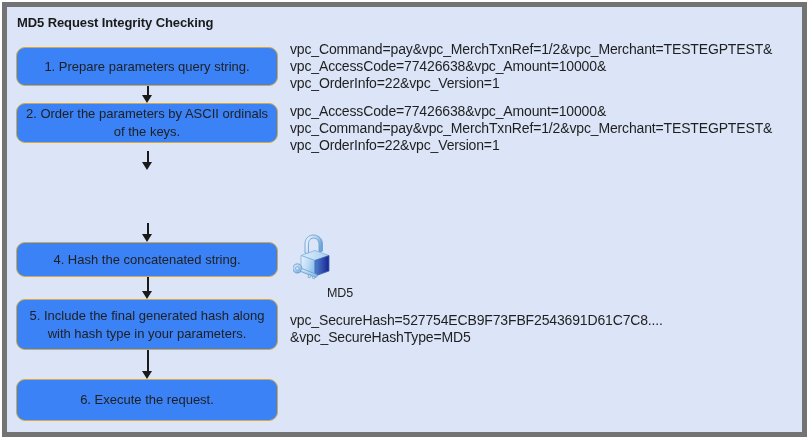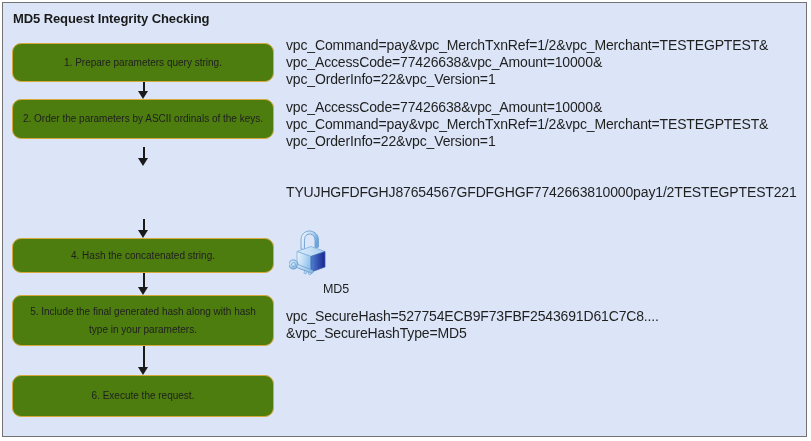--- a/index.html
+++ b/index.html
@@ -16,21 +16,21 @@
 
   
   .panel {
     position: absolute;
     left: 2px;
     top: 2px;
     width: 805px;
     height: 435px;
     box-sizing: border-box;
     background: #dbe5f7;
-    border: 1px solid #737373;
+    border: 5px solid #737373;
     overflow: hidden;
   }
 
   
   .panel-title {
     position: absolute;
     left: 10px;
     top: 8px;
     font-size: 13px;
     font-weight: bold;
@@ -38,25 +38,25 @@
     letter-spacing: -0.1px;
     white-space: nowrap;
   }
 
   
   .flow-box {
     position: absolute;
     left: 9px;
     width: 262px;
     box-sizing: border-box;
-    background: #4d7c0f;
+    background: #3b82f6;
     border: 1px solid #d7a93c;
     border-radius: 9px;
     color: #1f1f1f;
-    font-size: 10px;
+    font-size: 13px;
     line-height: 18px;
     text-align: center;
     display: flex;
     align-items: center;
     justify-content: center;
     padding: 0 8px;
     box-shadow: 0 0 0 0 rgba(0,0,0,0);
   }
   .flow-box span { display: block; }
 
@@ -183,21 +183,20 @@
   <div class="flow-box box6">
     <span>6. Execute the request.</span>
   </div>
 
   <div class="side-text side1">vpc_Command=pay&amp;vpc_MerchTxnRef=1/2&amp;vpc_Merchant=TESTEGPTEST&amp;
 vpc_AccessCode=77426638&amp;vpc_Amount=10000&amp;
 vpc_OrderInfo=22&amp;vpc_Version=1</div>
   <div class="side-text side2">vpc_AccessCode=77426638&amp;vpc_Amount=10000&amp;
 vpc_Command=pay&amp;vpc_MerchTxnRef=1/2&amp;vpc_Merchant=TESTEGPTEST&amp;
 vpc_OrderInfo=22&amp;vpc_Version=1</div>
-  <div class="side-text side3">TYUJHGFDFGHJ87654567GFDFGHGF7742663810000pay1/2TESTEGPTEST221</div>
 
   <div class="md5-group">
     <svg class="md5-icon" viewBox="0 0 44 52">
       <defs>
         <linearGradient id="bodyGrad" x1="0" y1="0" x2="1" y2="0.4">
           <stop offset="0%" stop-color="#eaf4fd"></stop>
           <stop offset="55%" stop-color="#bfdcf5"></stop>
           <stop offset="100%" stop-color="#8fc2ec"></stop>
         </linearGradient>
         <linearGradient id="sideGrad" x1="0" y1="0" x2="1" y2="0">

